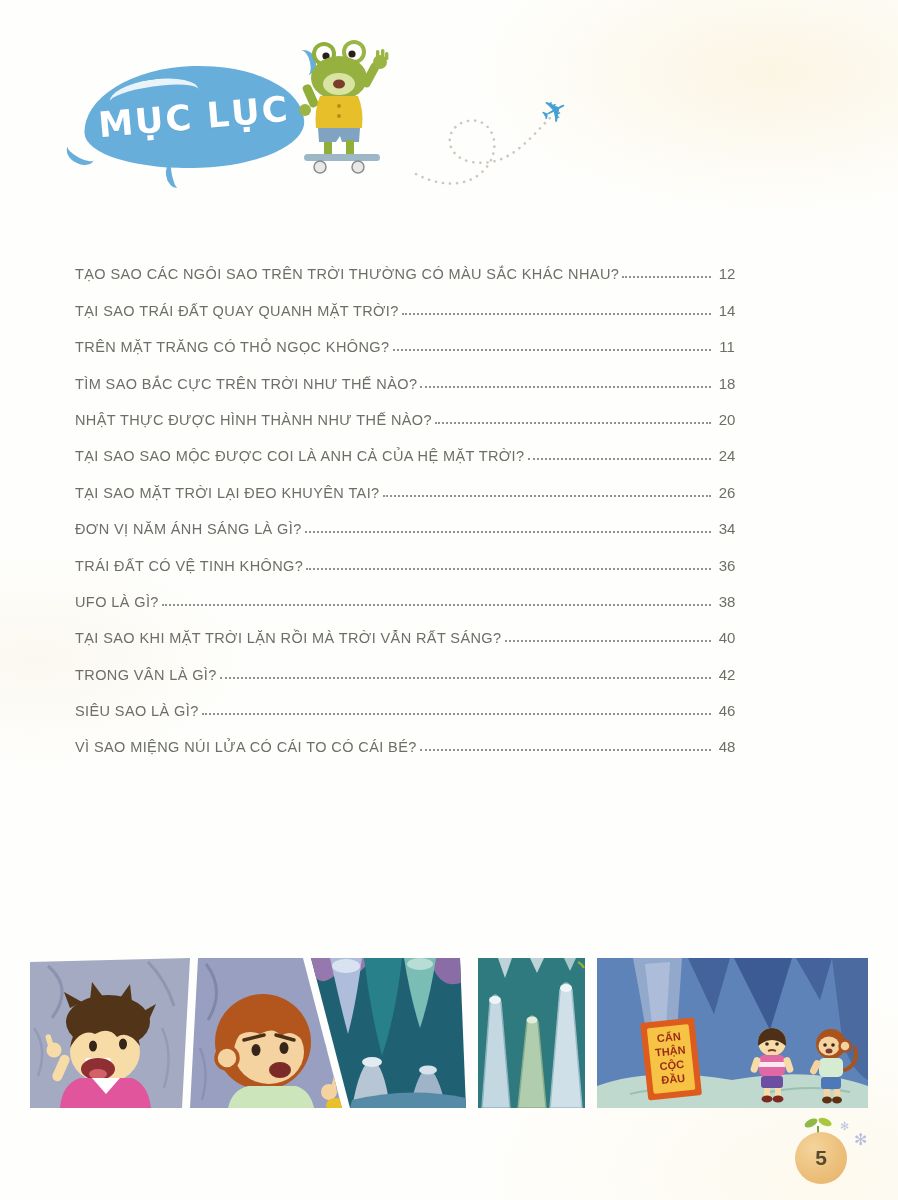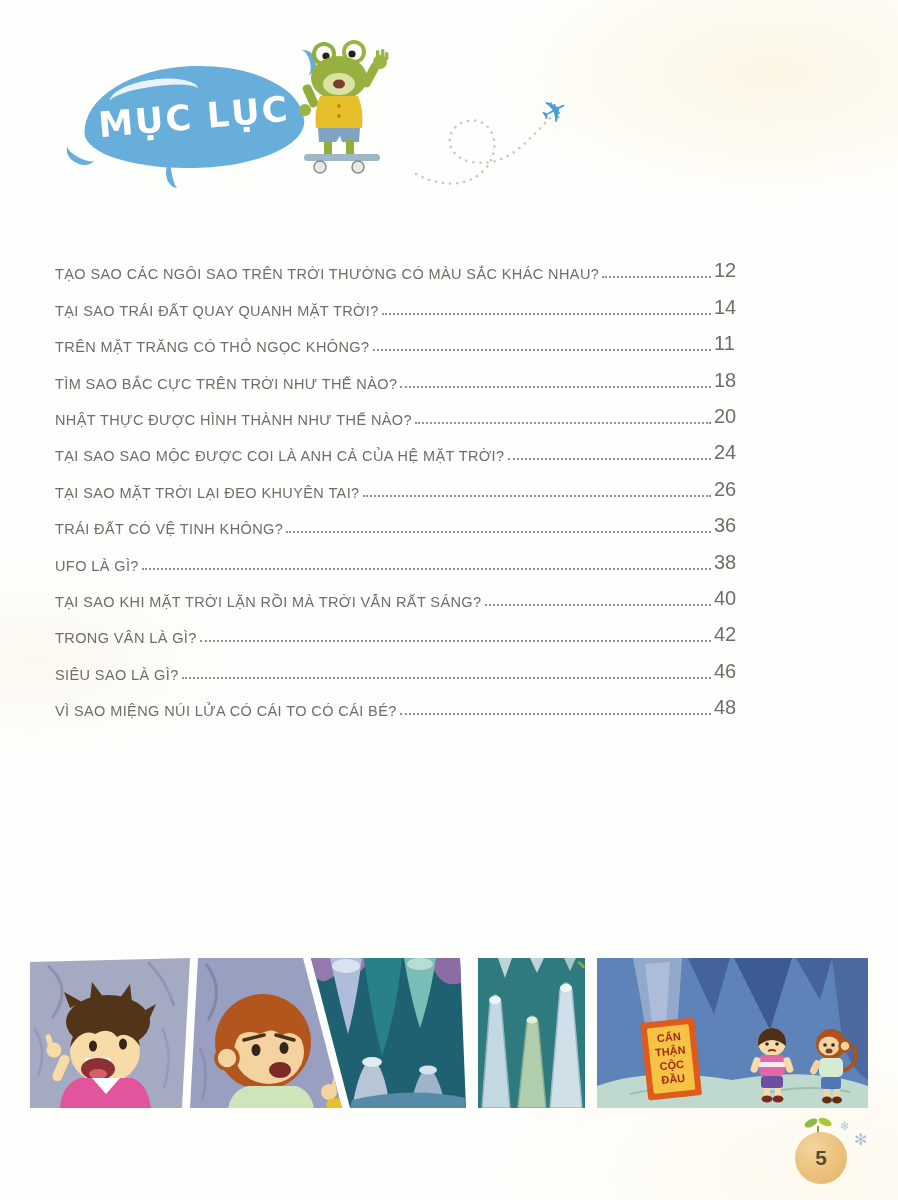--- a/index.html
+++ b/index.html
@@ -41,31 +41,31 @@
     left:541px;top:92px;font-size:32px;color:#45a0d4;
     transform:rotate(-28deg);font-family:"DejaVu Sans",sans-serif;
   }
 
   
   .toc{
     left:55px;top:248px;width:685px;
     color:#6f6d67;
   }
   .toc-row{
-    height:36.4px;display:flex;align-items:flex-end;
+    height:36.4px;display:flex;align-items:flex-end;margin-left:20px;
   }
   .toc-label{
     white-space:nowrap;font-size:14.5px;letter-spacing:.4px;
     padding-bottom:2px;font-weight:500;
   }
   .toc-dots{
     flex:1;border-bottom:2px dotted #94908a;margin:0 3px 6px 3px;height:0;
   }
   .toc-page{
-    min-width:26px;text-align:left;font-size:20px;padding-bottom:2px;font-weight:500;
+    min-width:26px;text-align:center;font-size:15px;padding-bottom:2px;font-weight:500;
   }
 
   
   .page-circle{
     left:795px;top:1132px;width:52px;height:52px;border-radius:50%;
     background:radial-gradient(circle at 35% 30%, #f4d49c 0%, #ecc07c 55%, #e5b369 100%);
     display:flex;align-items:center;justify-content:center;
     color:#564a2e;font-weight:bold;font-size:21px;
   }
   .flower1{left:840px;top:1120px;color:#bdc6de;font-size:11px;}
@@ -164,20 +164,25 @@
     </div>
 
     <div class="toc-row">
       <span class="toc-label">TẠI SAO MẶT TRỜI LẠI ĐEO KHUYÊN TAI?</span>
       <span class="toc-dots"></span>
       <span class="toc-page">26</span>
     </div>
 
 
 
+    <div class="toc-row">
+      <span class="toc-label">ĐƠN VỊ NĂM ÁNH SÁNG LÀ GÌ?</span>
+      <span class="toc-dots"></span>
+      <span class="toc-page">34</span>
+    </div>
 
     <div class="toc-row">
       <span class="toc-label">TRÁI ĐẤT CÓ VỆ TINH KHÔNG?</span>
       <span class="toc-dots"></span>
       <span class="toc-page">36</span>
     </div>
 
     <div class="toc-row">
       <span class="toc-label">UFO LÀ GÌ?</span>
       <span class="toc-dots"></span>

